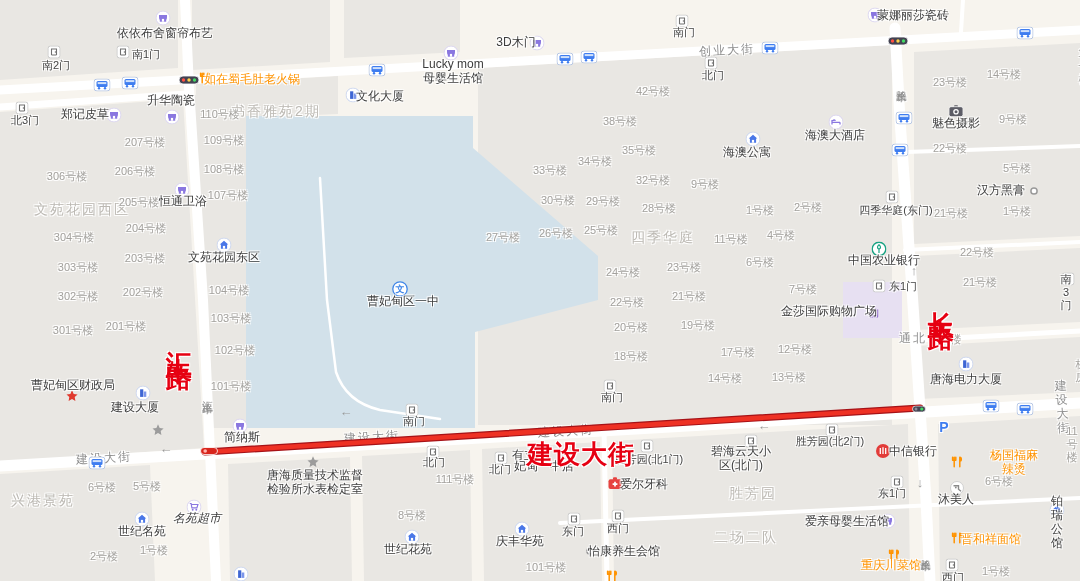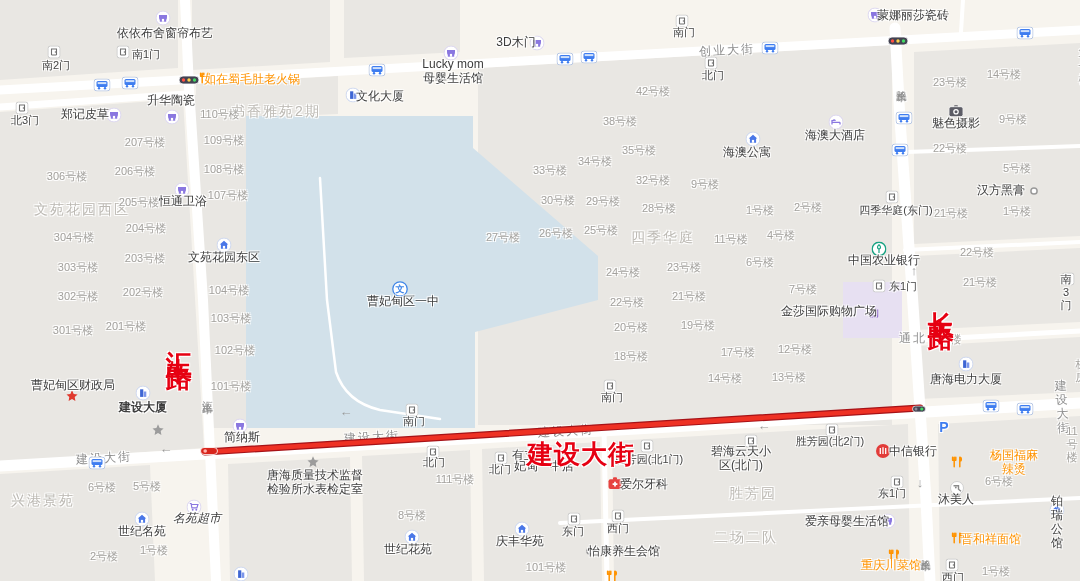--- a/index.html
+++ b/index.html
@@ -278,21 +278,21 @@
     <div class="lb lb-poi" style="left: 966px; top: 379px;">唐海电力大厦</div>
     <span class="ic" style="left: 72px; top: 396px;"><svg width="14" height="13" viewBox="0 0 13 13">
         <path d="M6.5 0.8 l1.7 3.6 3.9 0.5 -2.9 2.7 0.7 3.9 -3.4-1.9 -3.4 1.9 0.7-3.9 L1 4.9 l3.9-0.5 z" fill="#e03a2f"></path>
       </svg></span>
     <div class="lb lb-poi" style="left: 73px; top: 385px;">曹妃甸区财政局</div>
     <span class="ic" style="left: 143px; top: 393px;"><svg width="15" height="15" viewBox="0 0 15 15">
         <circle cx="7.5" cy="7.5" r="7" fill="#fff" stroke="#c9d4ee"></circle>
         <rect x="4.6" y="3.8" width="3.2" height="7.6" fill="#3f66d4"></rect>
         <rect x="8.2" y="6" width="2.6" height="5.4" fill="#7b95ea"></rect>
       </svg></span>
-    <div class="lb lb-poi" style="left: 143px; top: 407px; font-weight: bold;">建设大厦</div>
+    <div class="lb lb-poi" style="left: 135px; top: 407px;">建设大厦</div>
     <span class="ic" style="left: 158px; top: 430px;"><svg width="14" height="13" viewBox="0 0 13 13">
         <path d="M6.5 0.8 l1.7 3.6 3.9 0.5 -2.9 2.7 0.7 3.9 -3.4-1.9 -3.4 1.9 0.7-3.9 L1 4.9 l3.9-0.5 z" fill="#9c9c9c"></path>
       </svg></span>
     <span class="ic" style="left: 240px; top: 426px;"><svg width="15" height="15" viewBox="0 0 15 15">
         <circle cx="7.5" cy="7.5" r="7" fill="#fff" stroke="#d9d3ef"></circle>
         <path d="M3.5 4.4h8v2a1.6 1.6 0 0 1-8 0z" fill="#8a77e0"></path>
         <rect x="4.3" y="7.2" width="6.4" height="4" fill="#8a77e0"></rect>
         <rect x="6.4" y="8.4" width="2.2" height="2.8" fill="#fff"></rect>
       </svg></span>
     <div class="lb lb-poi" style="left: 242px; top: 437px;">简纳斯</div>

